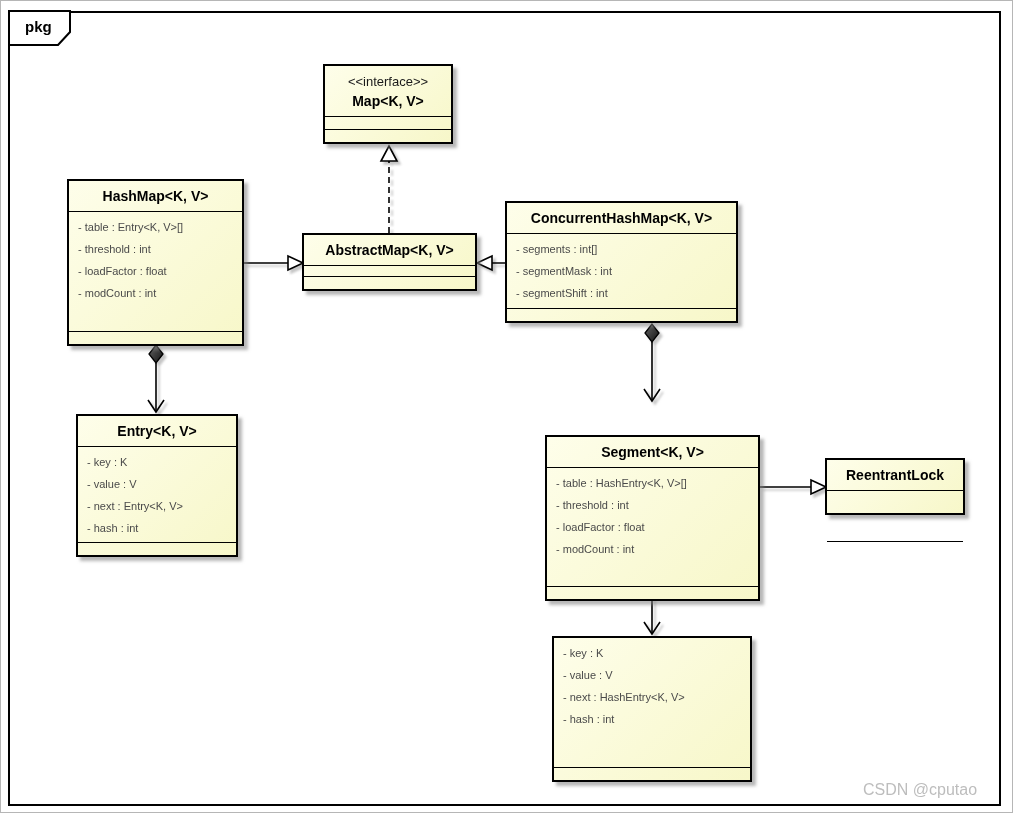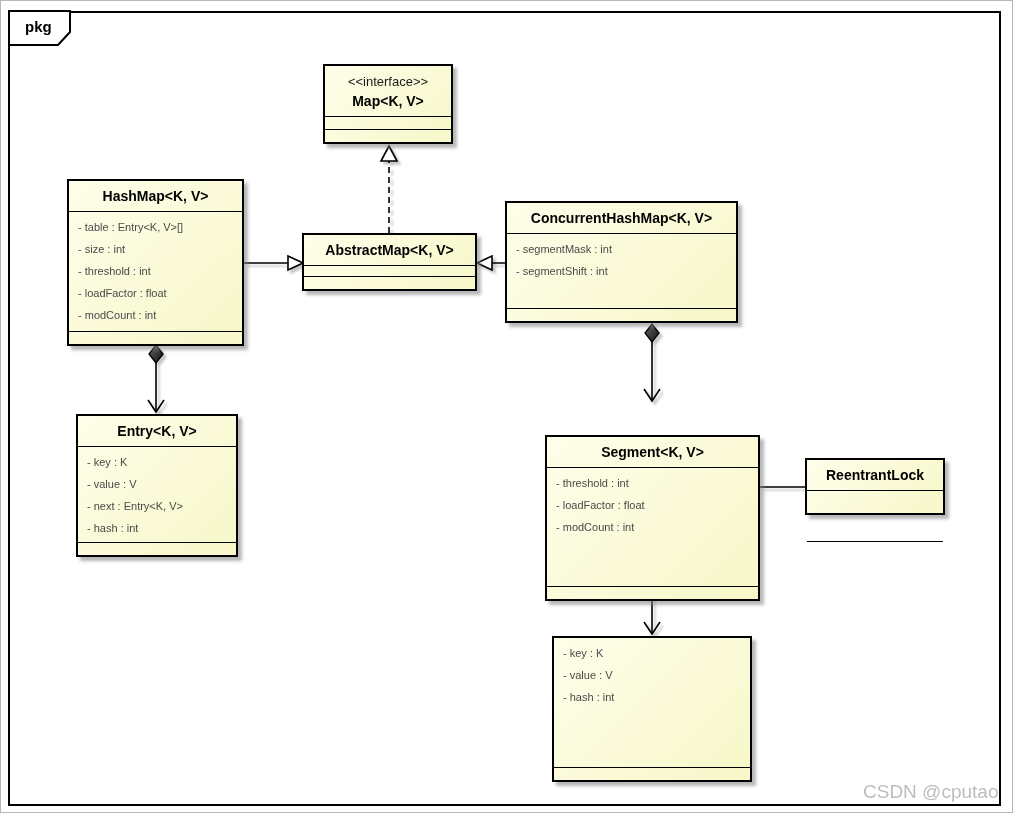--- a/index.html
+++ b/index.html
@@ -35,21 +35,21 @@
   .edges {
     position:absolute; left:0; top:0; width:1013px; height:813px; z-index:1;
     pointer-events:none;
     filter:drop-shadow(3px 3px 1px rgba(140,140,140,0.5));
   }
   .edges line, .edges polyline { stroke:#000; stroke-width:1.6; fill:none; }
   .edges .tri { fill:#fff; stroke:#000; stroke-width:1.6; }
   .edges .dia { stroke:#000; stroke-width:1.3; }
   .watermark {
     position:absolute; left:862px; top:780px; width:150px;
-    font-size:19px; color:#bdbdbd; z-index:4; white-space:nowrap;
+    font-size:16px; color:#bdbdbd; z-index:4; white-space:nowrap;
   }
 </style>
 </head>
 <body>
 
 <div class="canvas">
 
   <div class="frame"></div>
 
   <div class="pkg-tab">
@@ -118,68 +118,70 @@
   <div class="uml-class" style="left:301px; top:232px; width:175px; height:58px;">
     <div class="uml-title">AbstractMap&lt;K, V&gt;</div>
     <div class="uml-attrs"></div>
     <div class="uml-ops"></div>
   </div>
 
   <div class="uml-class" style="left:66px; top:178px; width:177px; height:167px;">
     <div class="uml-title">HashMap&lt;K, V&gt;</div>
     <div class="uml-attrs">
       <div>- table : Entry&lt;K, V&gt;[]</div>
-      <div>- size : int</div>
       <div>- threshold : int</div>
       <div>- loadFactor : float</div>
       <div>- modCount : int</div>
     </div>
     <div class="uml-ops"></div>
   </div>
 
   <div class="uml-class" style="left:504px; top:200px; width:233px; height:122px;">
     <div class="uml-title">ConcurrentHashMap&lt;K, V&gt;</div>
     <div class="uml-attrs">
+      <div>- segments : int[]</div>
       <div>- segmentMask : int</div>
       <div>- segmentShift : int</div>
     </div>
     <div class="uml-ops"></div>
   </div>
 
   <div class="uml-class" style="left:75px; top:413px; width:162px; height:143px;">
     <div class="uml-title">Entry&lt;K, V&gt;</div>
     <div class="uml-attrs">
       <div>- key : K</div>
       <div>- value : V</div>
       <div>- next : Entry&lt;K, V&gt;</div>
       <div>- hash : int</div>
     </div>
     <div class="uml-ops"></div>
   </div>
 
   <div class="uml-class" style="left:544px; top:402px; width:215px; height:166px;margin-top:32px;">
     <div class="uml-title">Segment&lt;K, V&gt;</div>
     <div class="uml-attrs">
+      <div>- table : HashEntry&lt;K, V&gt;[]</div>
       <div>- threshold : int</div>
       <div>- loadFactor : float</div>
       <div>- modCount : int</div>
     </div>
     <div class="uml-ops"></div>
   </div>
 
-  <div class="uml-class" style="left:804px; top:457px; width:140px; height:57px;gap:46px;">
+  <div class="uml-class" style="left:824px; top:457px; width:140px; height:57px;gap:46px;">
     <div class="uml-title">ReentrantLock</div>
     <div class="uml-attrs"></div>
     <div class="uml-ops"></div>
   </div>
 
   <div class="uml-class" style="left:551px; top:635px; width:200px; height:146px;">
     <div class="uml-attrs">
       <div>- key : K</div>
       <div>- value : V</div>
+      <div>- next : HashEntry&lt;K, V&gt;</div>
       <div>- hash : int</div>
     </div>
     <div class="uml-ops"></div>
   </div>
 
   <div class="watermark">CSDN @cputao</div>
 
 </div>
 
 </body></html>

